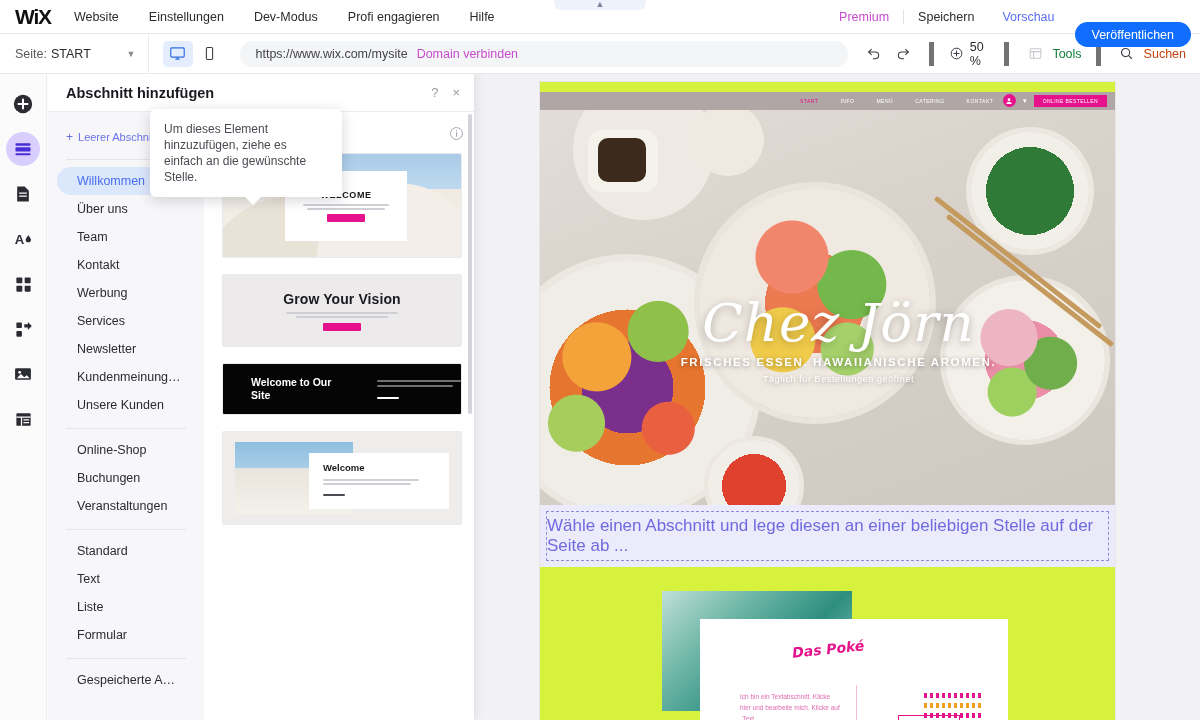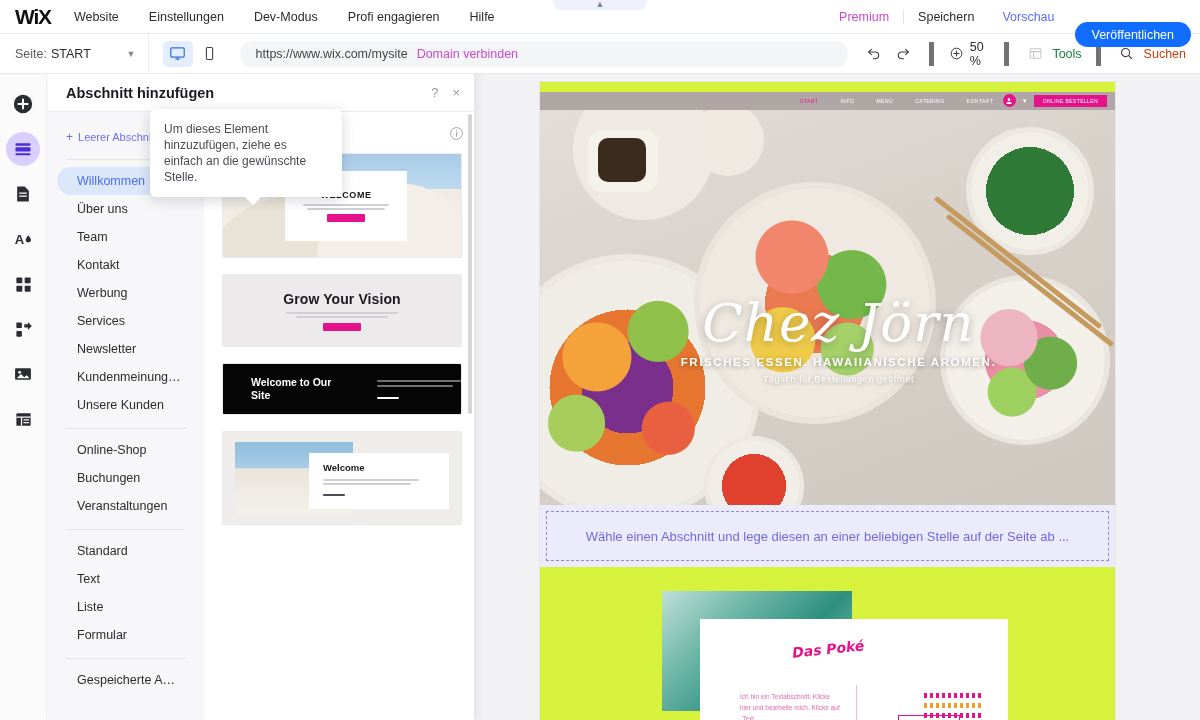--- a/index.html
+++ b/index.html
@@ -240,21 +240,21 @@
   .chopstick { position: absolute; background: #c49a5e; border-radius: 2px; transform-origin: center; }
 
   
   .dropzone {
     height: 62px; background: #ecebfb; padding: 6px; 
   }
   .dropzone-inner {
     height: 100%; border: 1px dashed #8f8ae0; display: flex;
     align-items: center; justify-content: center;
   }
-  .dropzone-txt { font-size: 13px; color: #6f6ae0; }
+  .dropzone-txt { font-size: 17px; color: #6f6ae0; }
 
   
   .lime { background: #d6f23c; height: 200px; position: relative; overflow: hidden; }
   .poke-img {
     position: absolute; left: 122px; top: 24px; width: 190px; height: 120px;
     background: linear-gradient(135deg,#bfe0d8 0%,#6fb7a8 30%,#2e8f7f 60%,#97cfc2 100%);
   }
   .poke-card {
     position: absolute; left: 160px; top: 52px; width: 308px; height: 150px; background: #fff;
   }

